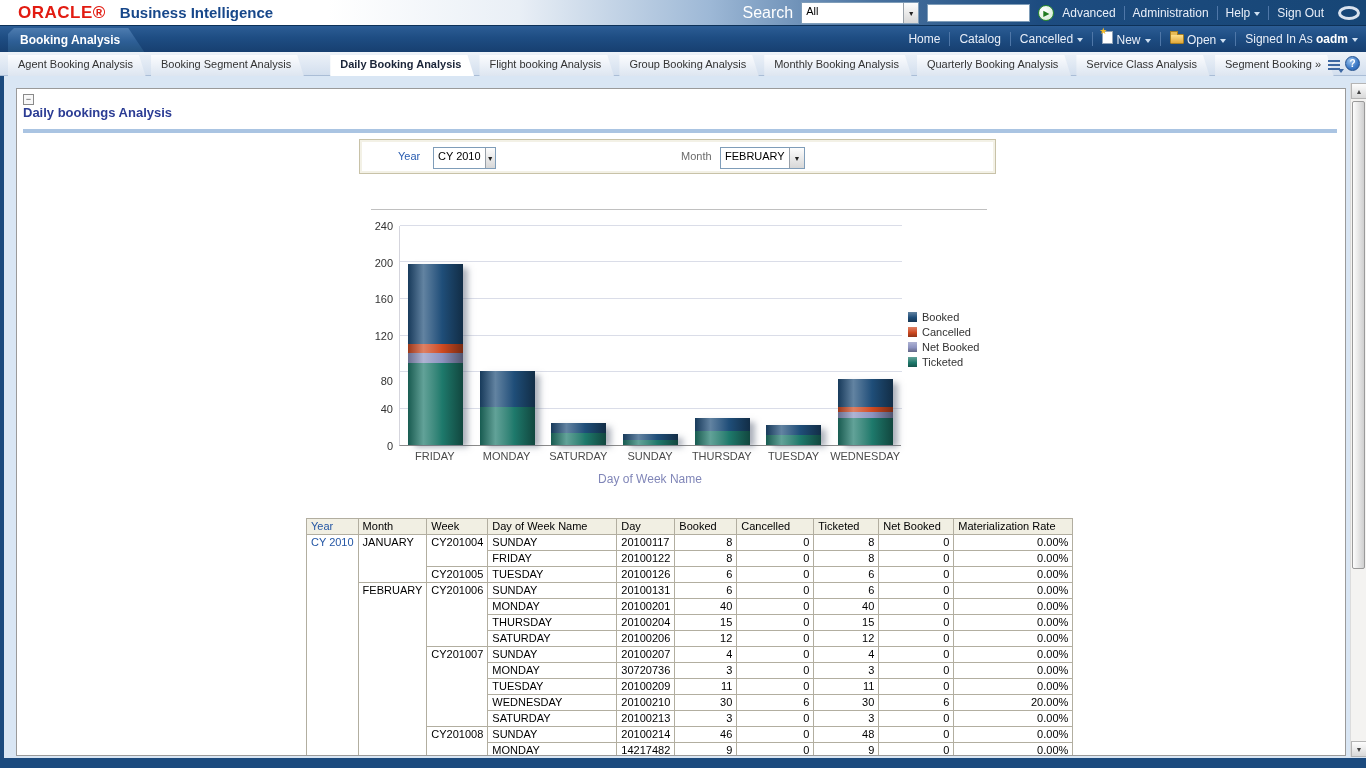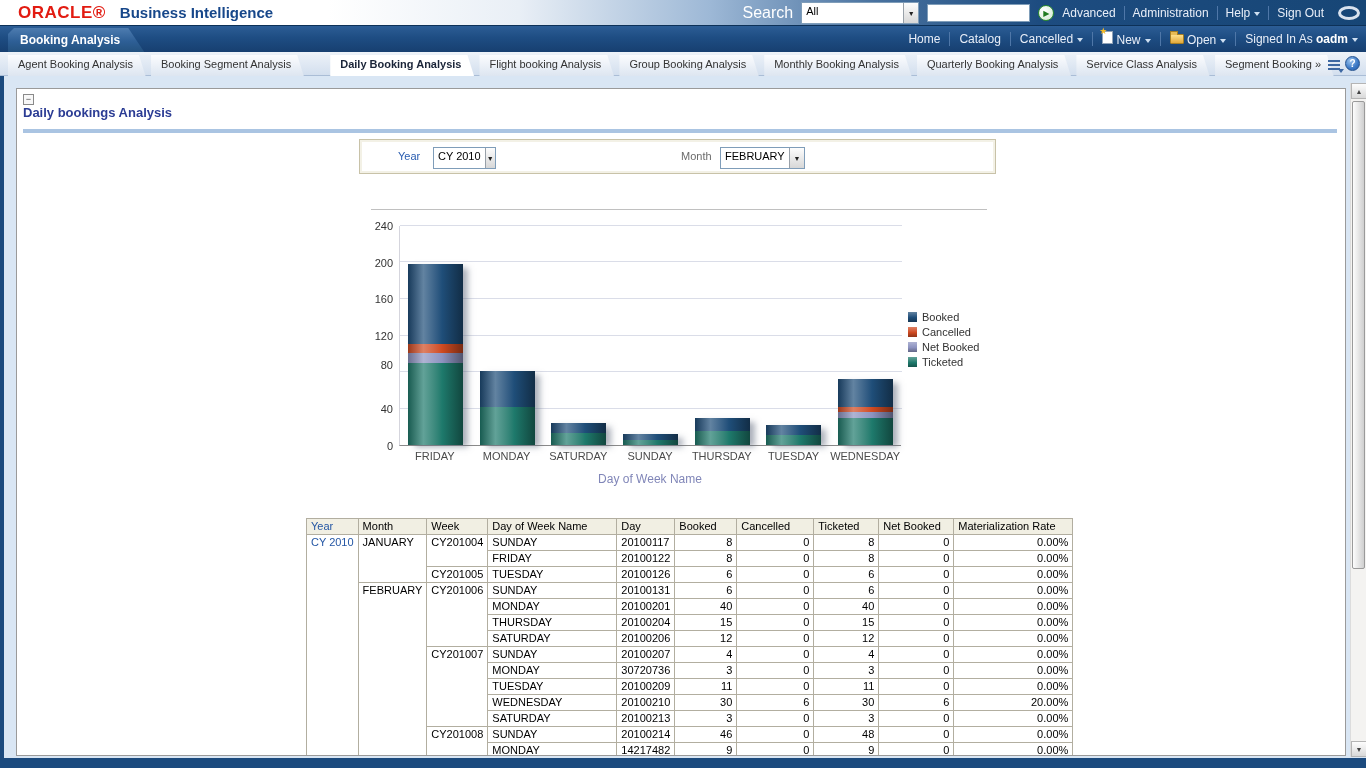--- a/index.html
+++ b/index.html
@@ -203,21 +203,21 @@
         <span class="val" style="flex:1">FEBRUARY</span>
         <span class="btn">▼</span>
       </span>
     </div>
 
     <div class="chart">
       <div class="chart-rule"></div>
       <div class="yaxis">
           <div class="ytick" style="bottom: -6px;">0</div>
           <div class="ytick" style="bottom: 30.6667px;">40</div>
-          <div class="ytick" style="bottom: 75px;">80</div>
+          <div class="ytick" style="bottom: 59px;">80</div>
           <div class="ytick" style="bottom: 104px; margin-left: 24px;">120</div>
           <div class="ytick" style="bottom: 140.667px;">160</div>
           <div class="ytick" style="bottom: 177.333px;">200</div>
           <div class="ytick" style="bottom: 214px;">240</div>
         </div>
       <div class="plot">
           <div class="gridline" style="bottom: 36.1667px;"></div>
           <div class="gridline" style="bottom: 72.8333px;"></div>
           <div class="gridline" style="bottom: 109.5px;"></div>
           <div class="gridline" style="bottom: 146.167px;"></div>

